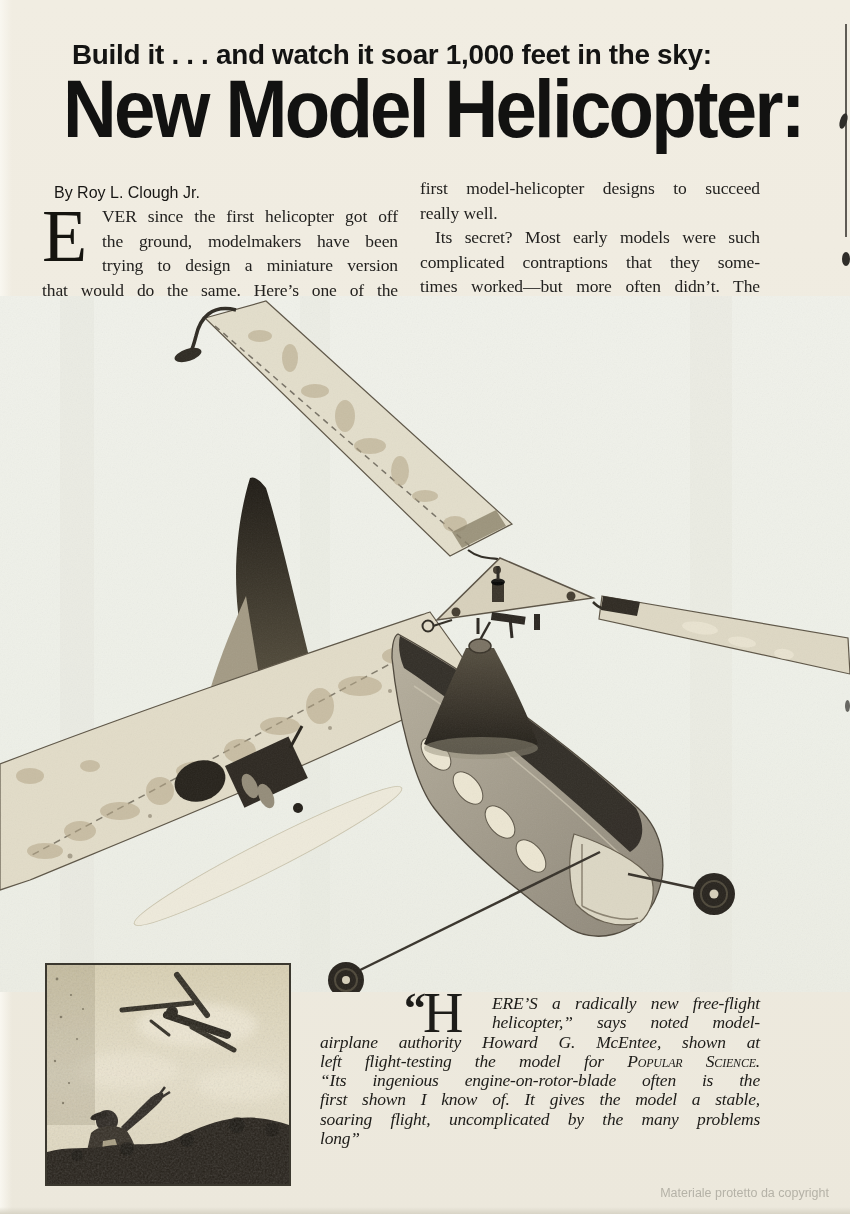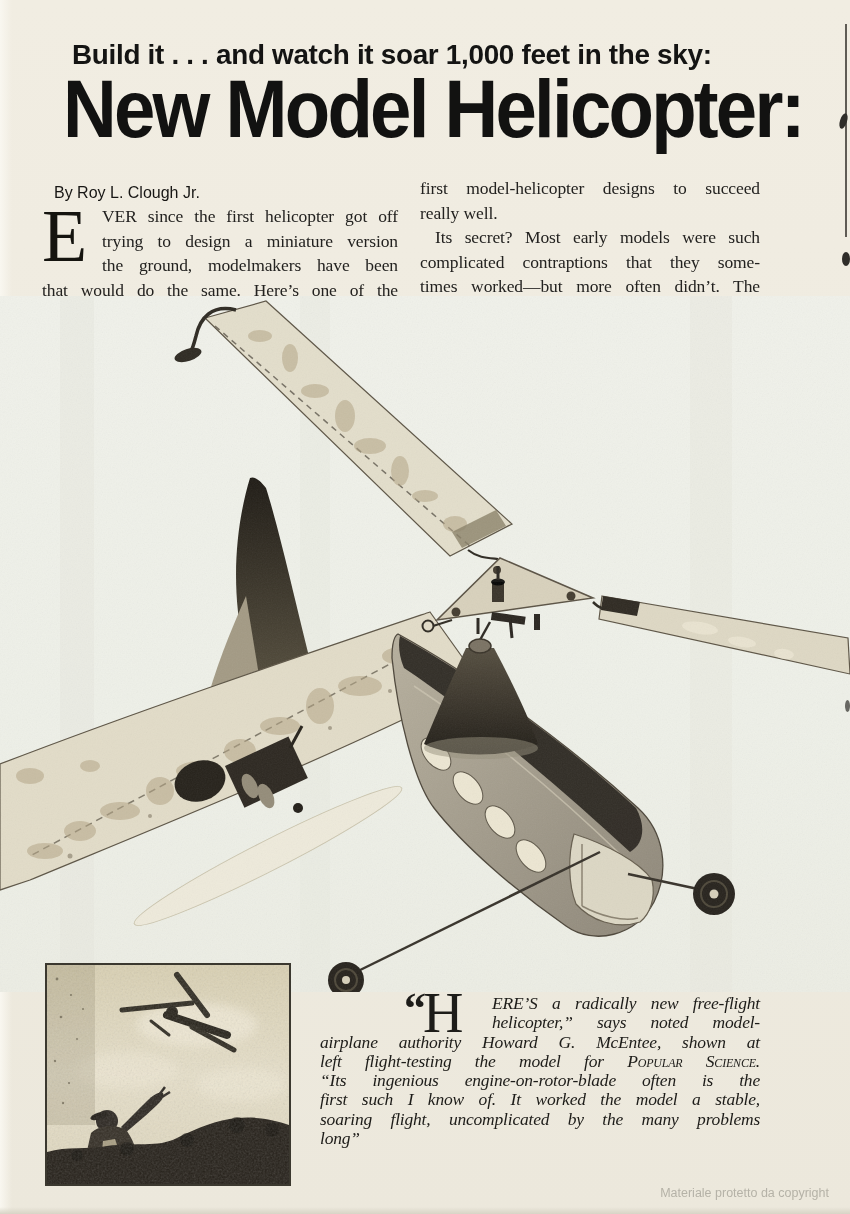--- a/index.html
+++ b/index.html
@@ -54,22 +54,22 @@
 
   <div class="kicker" style="transform-origin: left top; transform: scaleX(1.03226);">Build it . . . and watch it soar 1,000 feet in the sky:</div>
 
   <h1 class="headline" style="transform-origin: left top; transform: scaleX(0.918114);">New Model Helicopter:</h1>
 
   <div class="byline">By Roy L. Clough Jr.</div>
 
   <div class="col col1">
     <div class="dropcap">E</div>
     <div class="jline pad">VER since the first helicopter got off</div>
+    <div class="jline pad">the ground, modelmakers have been</div>
     <div class="jline pad">trying to design a miniature version</div>
-    <div class="jline pad">the ground, modelmakers have been</div>
     <div class="jline">that would do the same. Here’s one of the</div>
   </div>
 
   <div class="col col2">
     <div class="jline">first model-helicopter designs to succeed</div>
     <div class="jline last">really well.</div>
     <div class="jline indent">Its secret? Most early models were such</div>
     <div class="jline">complicated contraptions that they some-</div>
     <div class="jline">times worked—but more often didn’t. The</div>
     <div class="jline">new one is ingeniously simple in construc-</div>
@@ -301,21 +301,21 @@
   <div class="quote">
     <div class="q-deco">
       <span class="q-marks">“</span>
       <span class="q-cap">H</span>
     </div>
     <div class="qline pad2">ERE’S a radically new free-flight</div>
     <div class="qline pad2">helicopter,” says noted model-</div>
     <div class="qline">airplane authority Howard G. McEntee, shown at</div>
     <div class="qline"><span>left flight-testing the model for </span><span class="sc">Popular Science.</span></div>
     <div class="qline">“Its ingenious engine-on-rotor-blade often is the</div>
-    <div class="qline">first such I know of. It worked the model a stable,</div>
+    <div class="qline">first shown I know of. It gives the model a stable,</div>
     <div class="qline">soaring flight, uncomplicated by the many problems</div>
     <div class="qline last">long”</div>
   </div>
 
   <div class="watermark">Materiale protetto da copyright</div>
 
   <div class="edge-line"></div>
   <div class="blob blob1"></div>
   <div class="blob blob2"></div>
   <div class="blob blob3"></div>

